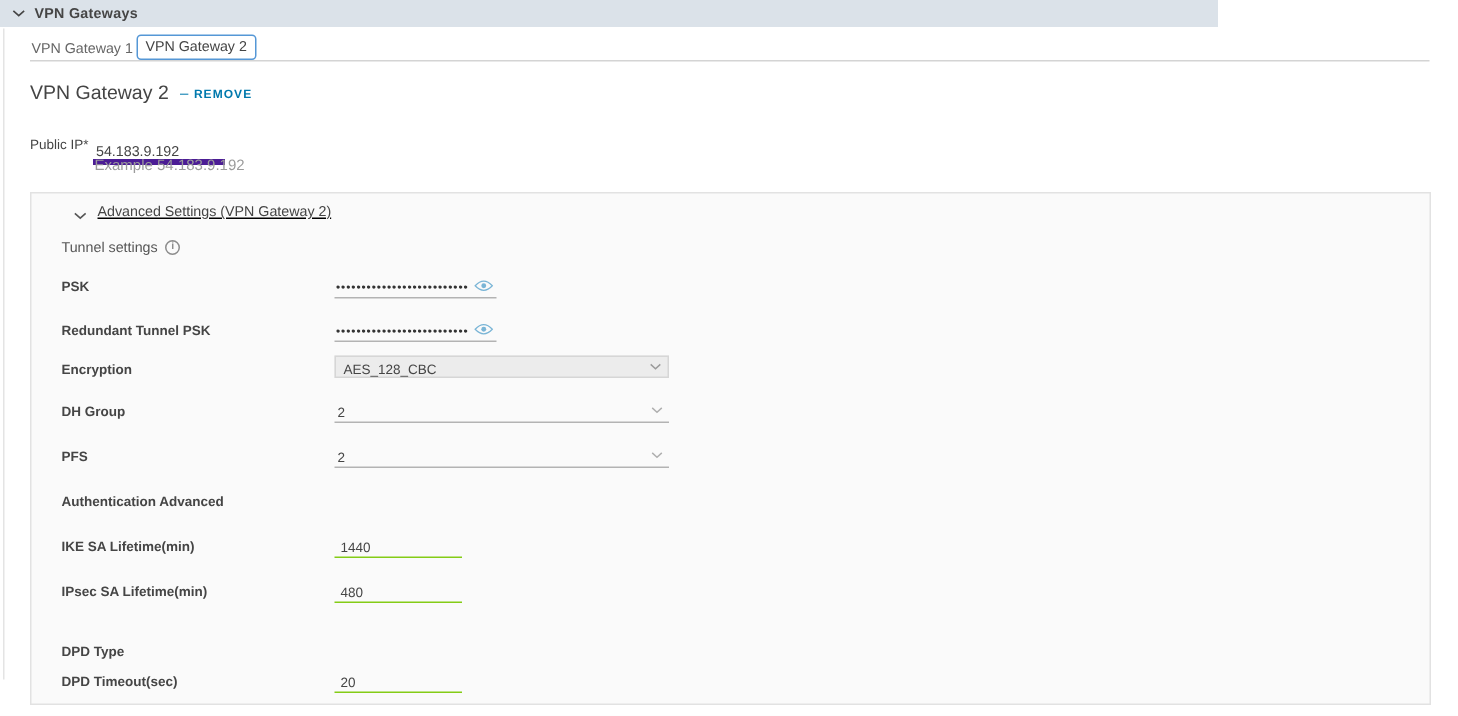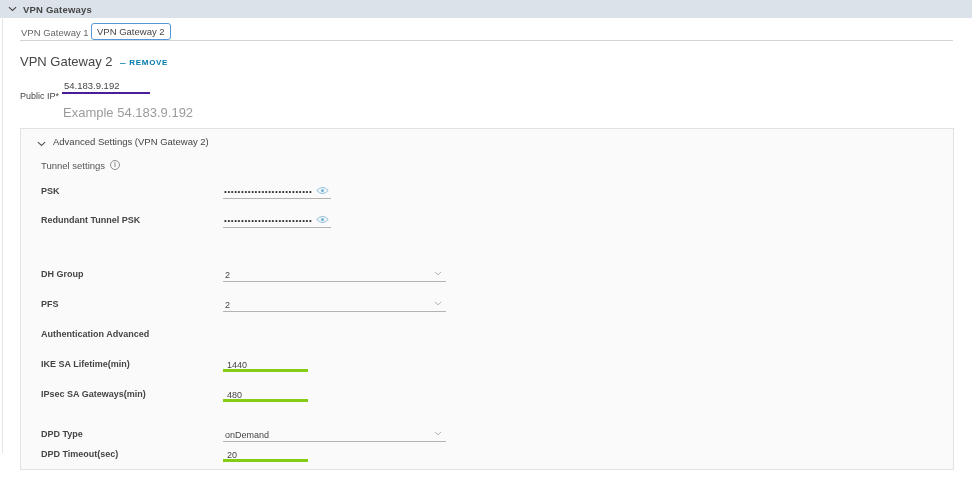--- a/index.html
+++ b/index.html
@@ -1,66 +1,66 @@
 <!DOCTYPE html>
 <html><head>
 <meta charset="utf-8">
 <style>
   * { margin:0; padding:0; box-sizing:border-box; }
   html,body { width:972px; height:477px; background:#ffffff; font-family:"Liberation Sans", sans-serif; }
   .screen { position:relative; width:972px; height:477px; overflow:hidden; background:#ffffff; }
 
   
-  .accordion-bar { position:absolute; top:0; left:0; width:972px; height:18px;
+  .accordion-bar { position:absolute; top:0; left:0; width:812px; height:18px;
     background:#dbe2e9; display:flex; align-items:center; padding-left:8px; gap:6px; cursor:pointer; }
   .accordion-bar .title { font-size:9.5px; font-weight:600; color:#454545; letter-spacing:.2px; }
 
   .left-line { position:absolute; left:2px; top:19px; width:1px; height:434px; background:#e4e4e4; }
 
   
   .tab-plain { position:absolute; left:21px; top:27px; font-size:9.5px; color:#666; cursor:pointer; }
   .tab-boxed { position:absolute; left:91px; top:23px; height:17px; line-height:15px; padding:0 5px;
     font-size:9.5px; color:#454545; background:#fff; border:1px solid #5597d6; border-radius:3px; cursor:pointer; }
   .tabs-underline { position:absolute; left:20px; top:40px; width:933px; height:1px; background:#d4d4d4; }
 
   
   .gw-title { position:absolute; left:20px; top:54px; font-size:13px; color:#454545; }
   .remove-link { position:absolute; left:120px; top:57px; font-size:8px; font-weight:600;
     letter-spacing:.7px; color:#0079ad; cursor:pointer; display:flex; align-items:center; gap:3px; }
   .remove-link .dash { font-size:10px; font-weight:400; }
 
   
   .pubip-label { position:absolute; left:20px; top:91px; font-size:9px; font-weight:400; color:#454545; }
-  .pubip-input { position:absolute; left:62px; top:80px; width:88px; height:14px;
-    border-bottom:2px solid #4c1d95; font-size:9.5px; color:#454545; padding-left:2px; cursor:text; }
-  .pubip-helper { position:absolute; left:63px; top:105px; font-size:13px; color:#9b9b9b; }
+  .pubip-input { position:absolute; left:62px; top:96px; width:88px; height:14px;
+    border-bottom:4px solid #4c1d95; font-size:9.5px; color:#454545; padding-left:2px; cursor:text; }
+  .pubip-helper { position:absolute; left:63px; top:105px; font-size:10px; color:#9b9b9b; }
 
   
   .panel { position:absolute; left:20px; top:128px; width:934px; height:342px;
     background:#fafafa; border:1px solid #e2e2e2; }
-  .panel-header { position:absolute; left:16px; top:7px; display:flex; align-items:flex-end; gap:7px; cursor:pointer; }
+  .panel-header { position:absolute; left:28px; top:7px; display:flex; align-items:flex-end; gap:7px; cursor:pointer;text-decoration:underline; }
   .panel-header .title { font-size:9.5px; color:#454545; }
   .tunnel-row { position:absolute; left:20px; top:31px; display:flex; align-items:flex-start; gap:5px; }
   .tunnel-row .title { font-size:9.5px; color:#565656; }
   .info-icon { width:10px; height:10px; border:1px solid #8c8c8c; border-radius:50%;
     font-size:7px; line-height:8px; text-align:center; color:#8c8c8c; font-weight:600; cursor:pointer; }
 
   
   .frow { position:absolute; left:0; width:100%; height:17px; }
   .frow .lbl { position:absolute; left:20px; top:2px; font-size:9px; font-weight:600; color:#454545; }
   .ctl { position:absolute; left:202px; top:0; }
   .psk-ctl { width:108px; height:15px; border-bottom:1px solid #b3b3b3; cursor:text; }
   .psk-dots { position:absolute; left:1px; top:3px; font-size:8px; letter-spacing:.6px; color:#333; }
   .eye { position:absolute; right:2px; top:2px; cursor:pointer; }
   .sel { width:223px; height:15px; border-bottom:1px solid #b3b3b3; font-size:9px; color:#454545; cursor:pointer; }
   .sel .val { position:absolute; left:2px; top:3px; }
   .sel .chev { position:absolute; right:4px; top:4px; }
   .sel-filled { background:#ececec; border:1px solid #d6d6d6; height:15px; }
   .sel-filled .val { left:5px; top:3px; }
-  .inp { width:85px; height:15px; border-bottom:3px solid #84cc16; font-size:9px; color:#454545; cursor:text; }
+  .inp { width:85px; height:15px; border-bottom:1px solid #84cc16; font-size:9px; color:#454545; cursor:text; }
   .inp .val { position:absolute; left:4px; top:3px; }
 
   svg { display:block; }
 </style>
 </head>
 <body>
 
 <div class="screen">
 
   <div class="accordion-bar">
@@ -123,20 +123,31 @@
         <span class="psk-dots">••••••••••••••••••••••••••</span>
         <span class="eye">
           <svg width="13" height="9" viewBox="0 0 16 10">
               <path d="M1,5 Q8,-2.5 15,5 Q8,12.5 1,5 Z" fill="none" stroke="#7ab5d6" stroke-width="1.1"></path>
               <circle cx="8" cy="5" r="2" fill="#7ab5d6"></circle>
             </svg>
         </span>
       </div>
     </div>
 
+    <div class="frow" style="top:108px">
+      <span class="lbl" style="top:4px">Encryption</span>
+      <div class="ctl sel sel-filled">
+        <span class="val">AES_128_CBC</span>
+        <span class="chev">
+          <svg width="8" height="5" viewBox="0 0 10 6">
+              <polyline points="1,1 5,4.6 9,1" fill="none" stroke="#9a9a9a" stroke-width="1.2"></polyline>
+            </svg>
+        </span>
+      </div>
+    </div>
 
     <div class="frow" style="top:138px">
       <span class="lbl">DH Group</span>
       <div class="ctl sel">
         <span class="val">2</span>
         <span class="chev">
           <svg width="8" height="5" viewBox="0 0 10 6">
               <polyline points="1,1 5,4.6 9,1" fill="none" stroke="#b0b0b0" stroke-width="1.2"></polyline>
             </svg>
         </span>
@@ -160,36 +171,28 @@
     </div>
 
     <div class="frow" style="top:228px">
       <span class="lbl">IKE SA Lifetime(min)</span>
       <div class="ctl inp">
         <span class="val">1440</span>
       </div>
     </div>
 
     <div class="frow" style="top:258px">
-      <span class="lbl">IPsec SA Gateways(min)</span>
+      <span class="lbl">IPsec SA Lifetime(min)</span>
       <div class="ctl inp">
         <span class="val">480</span>
       </div>
     </div>
 
     <div class="frow" style="top:298px">
       <span class="lbl">DPD Type</span>
-      <div class="ctl sel">
-        <span class="val">onDemand</span>
-        <span class="chev">
-          <svg width="8" height="5" viewBox="0 0 10 6">
-              <polyline points="1,1 5,4.6 9,1" fill="none" stroke="#b0b0b0" stroke-width="1.2"></polyline>
-            </svg>
-        </span>
-      </div>
     </div>
 
     <div class="frow" style="top:318px">
       <span class="lbl">DPD Timeout(sec)</span>
       <div class="ctl inp">
         <span class="val">20</span>
       </div>
     </div>
 
   </div>

